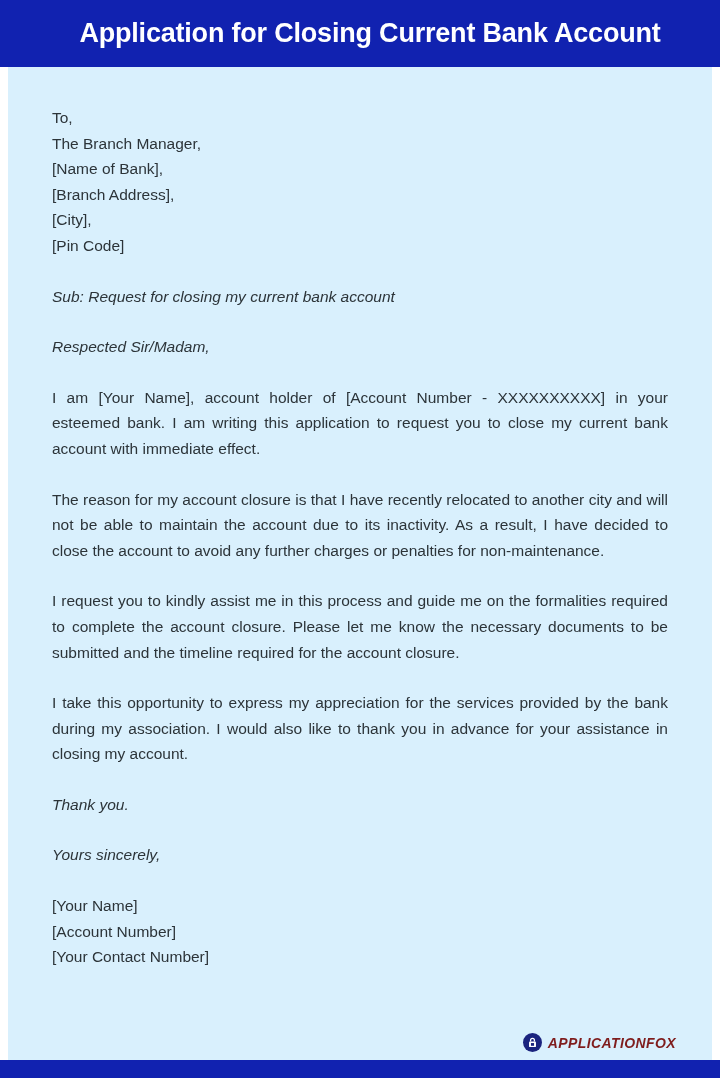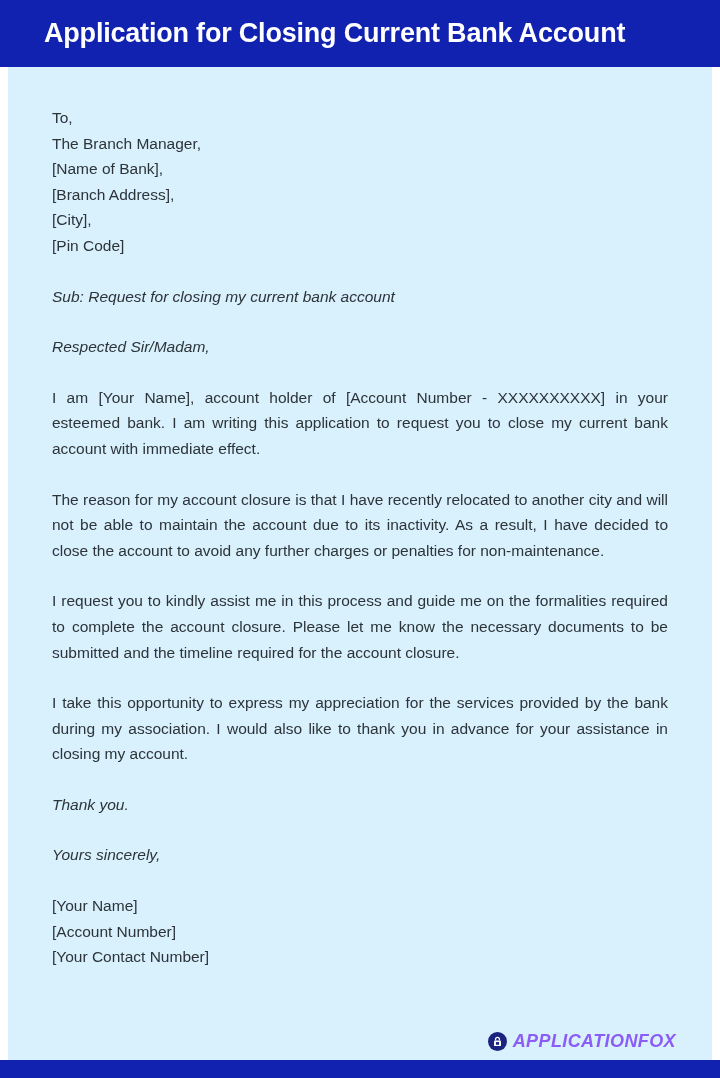--- a/index.html
+++ b/index.html
@@ -38,20 +38,21 @@
     background: #1122b0;
     height: 67px;
     min-height: 67px;
     display: flex;
     align-items: center;
     padding: 0 0 0 44px;
     box-sizing: border-box;
     margin-left: -8px;
     margin-right: -8px;
     padding-right: 24px;
+    justify-content: center;
   }
   .header-title {
     color: #ffffff;
     font-size: 27px;
     font-weight: bold;
     letter-spacing: -0.2px;
     line-height: 1.1;
     white-space: nowrap;
   }
   .body-area {
@@ -112,24 +113,24 @@
     height: 19px;
     border-radius: 50%;
     background: #1a237e;
     display: inline-flex;
     align-items: center;
     justify-content: center;
     flex: 0 0 auto;
   }
   .logo-mark svg { display: block; }
   .logo-text {
-    font-size: 18px;
+    font-size: 14px;
     font-weight: bold;
     font-style: italic;
-    color: #8b5cf6;
+    color: #7f1d1d;
     letter-spacing: 0.4px;
   }
   .bottom-bar {
     height: 18px;
     min-height: 18px;
     background: #1122b0;
     margin-left: -8px;
     margin-right: -8px;
   }
 </style>

